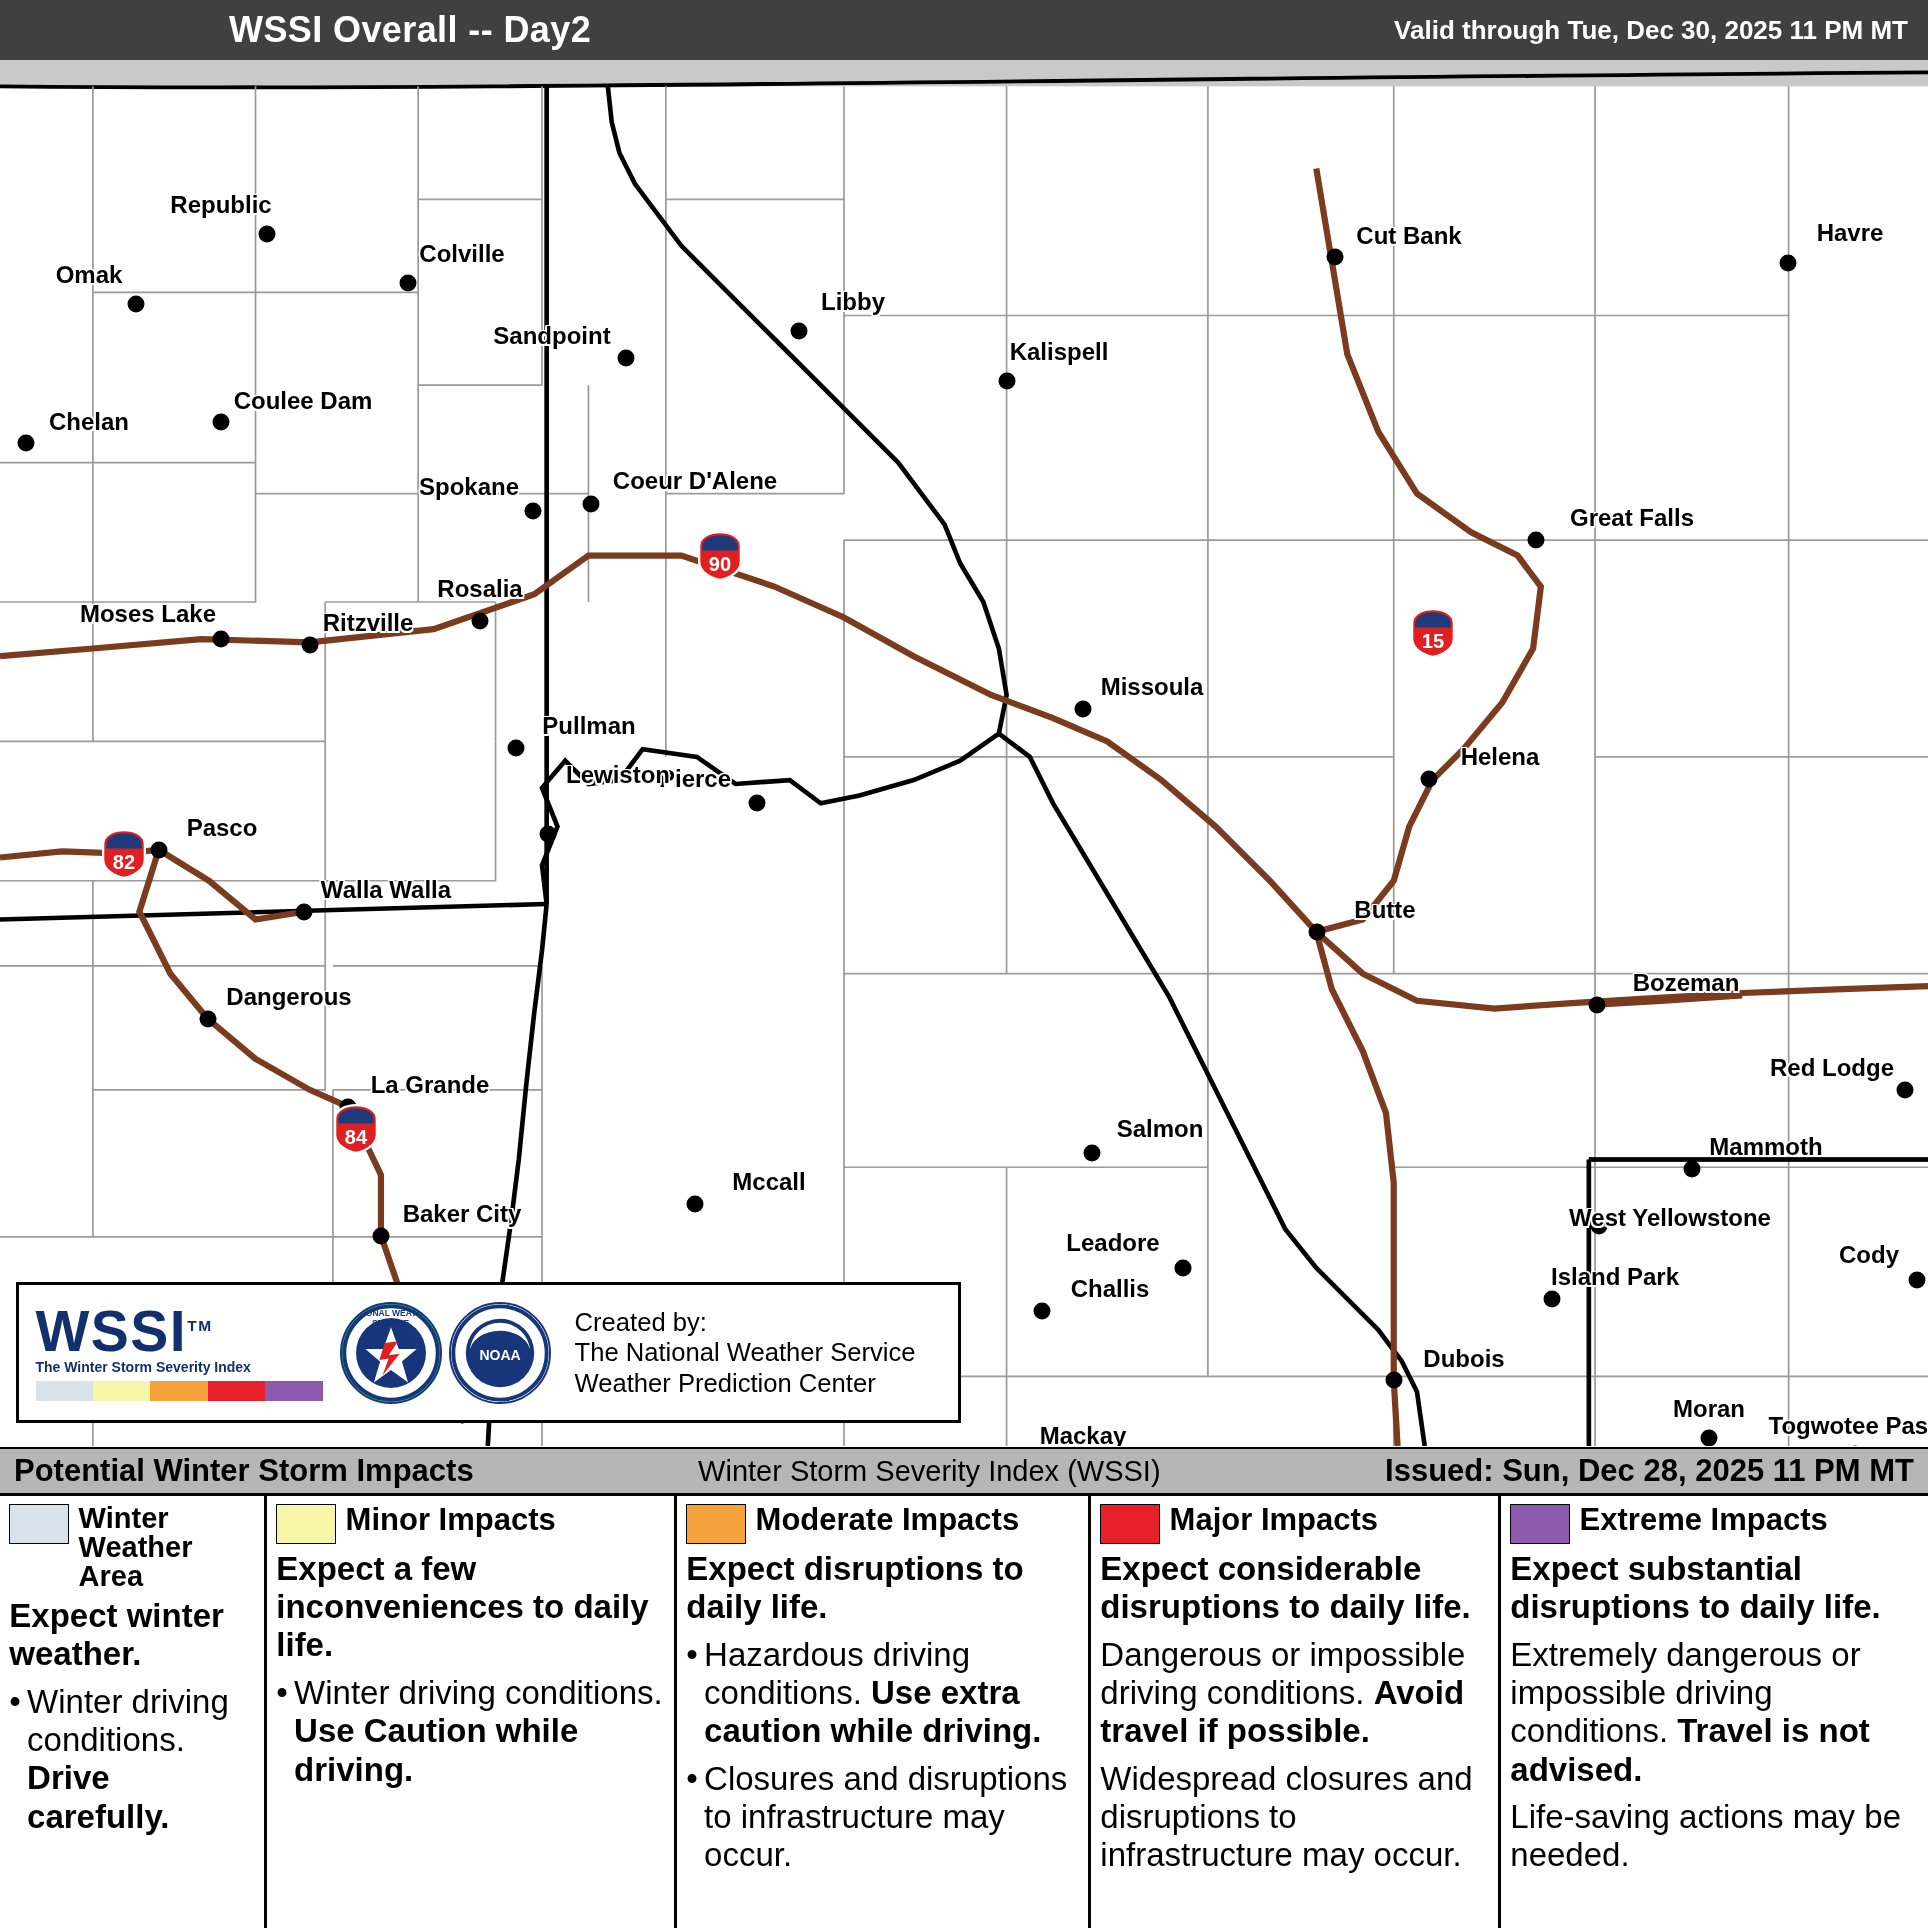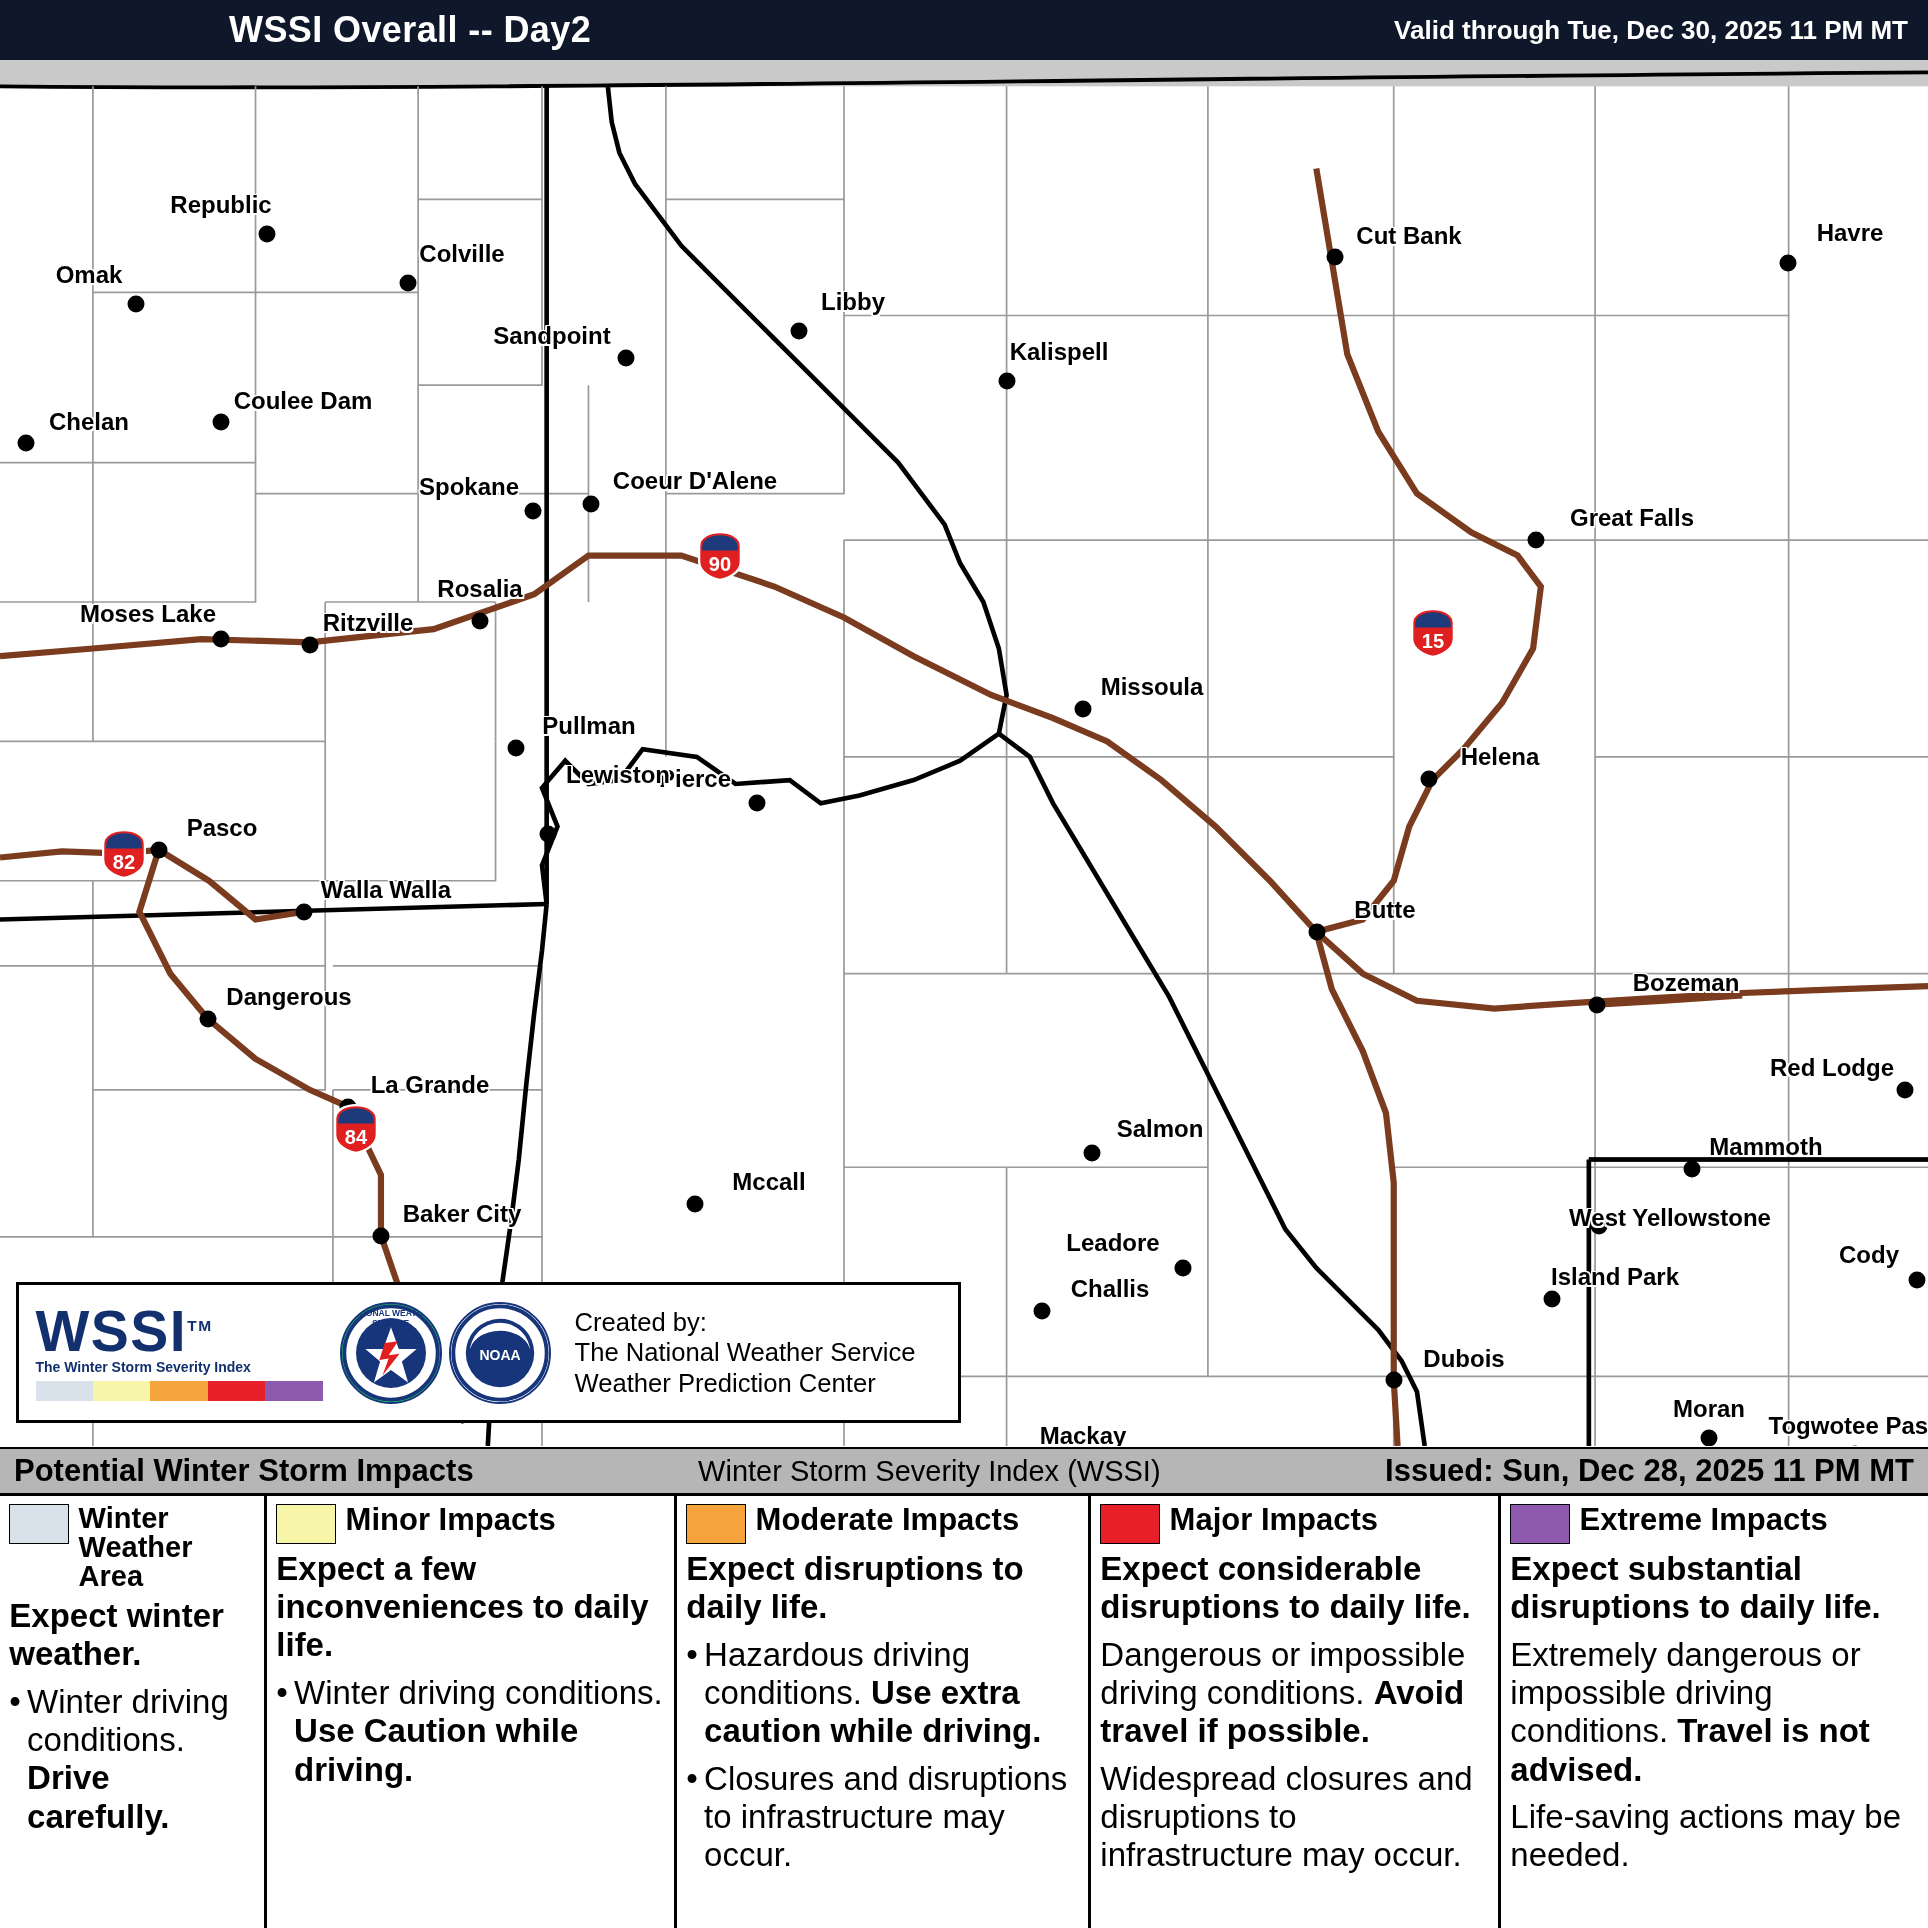--- a/index.html
+++ b/index.html
@@ -8,21 +8,21 @@
     width: 1928px; height: 1928px;
     font-family: "Liberation Sans", sans-serif;
     background: #ffffff;
     overflow: hidden;
   }
   #app { position: relative; width: 1928px; height: 1928px; }
 
   
   .header {
     position: absolute; left:0; top:0; width:1928px; height:60px;
-    background:#0f172a; color:#ffffff;
+    background:#404040; color:#ffffff;
     display:flex; align-items:center; justify-content:space-between;
     padding: 0 20px;
   }
   .header .title {
     font-size: 36px; font-weight: bold; letter-spacing:0.4px;
     margin-left: 209px;
   }
   .header .valid {
     font-size: 26px; font-weight: bold;
   }

